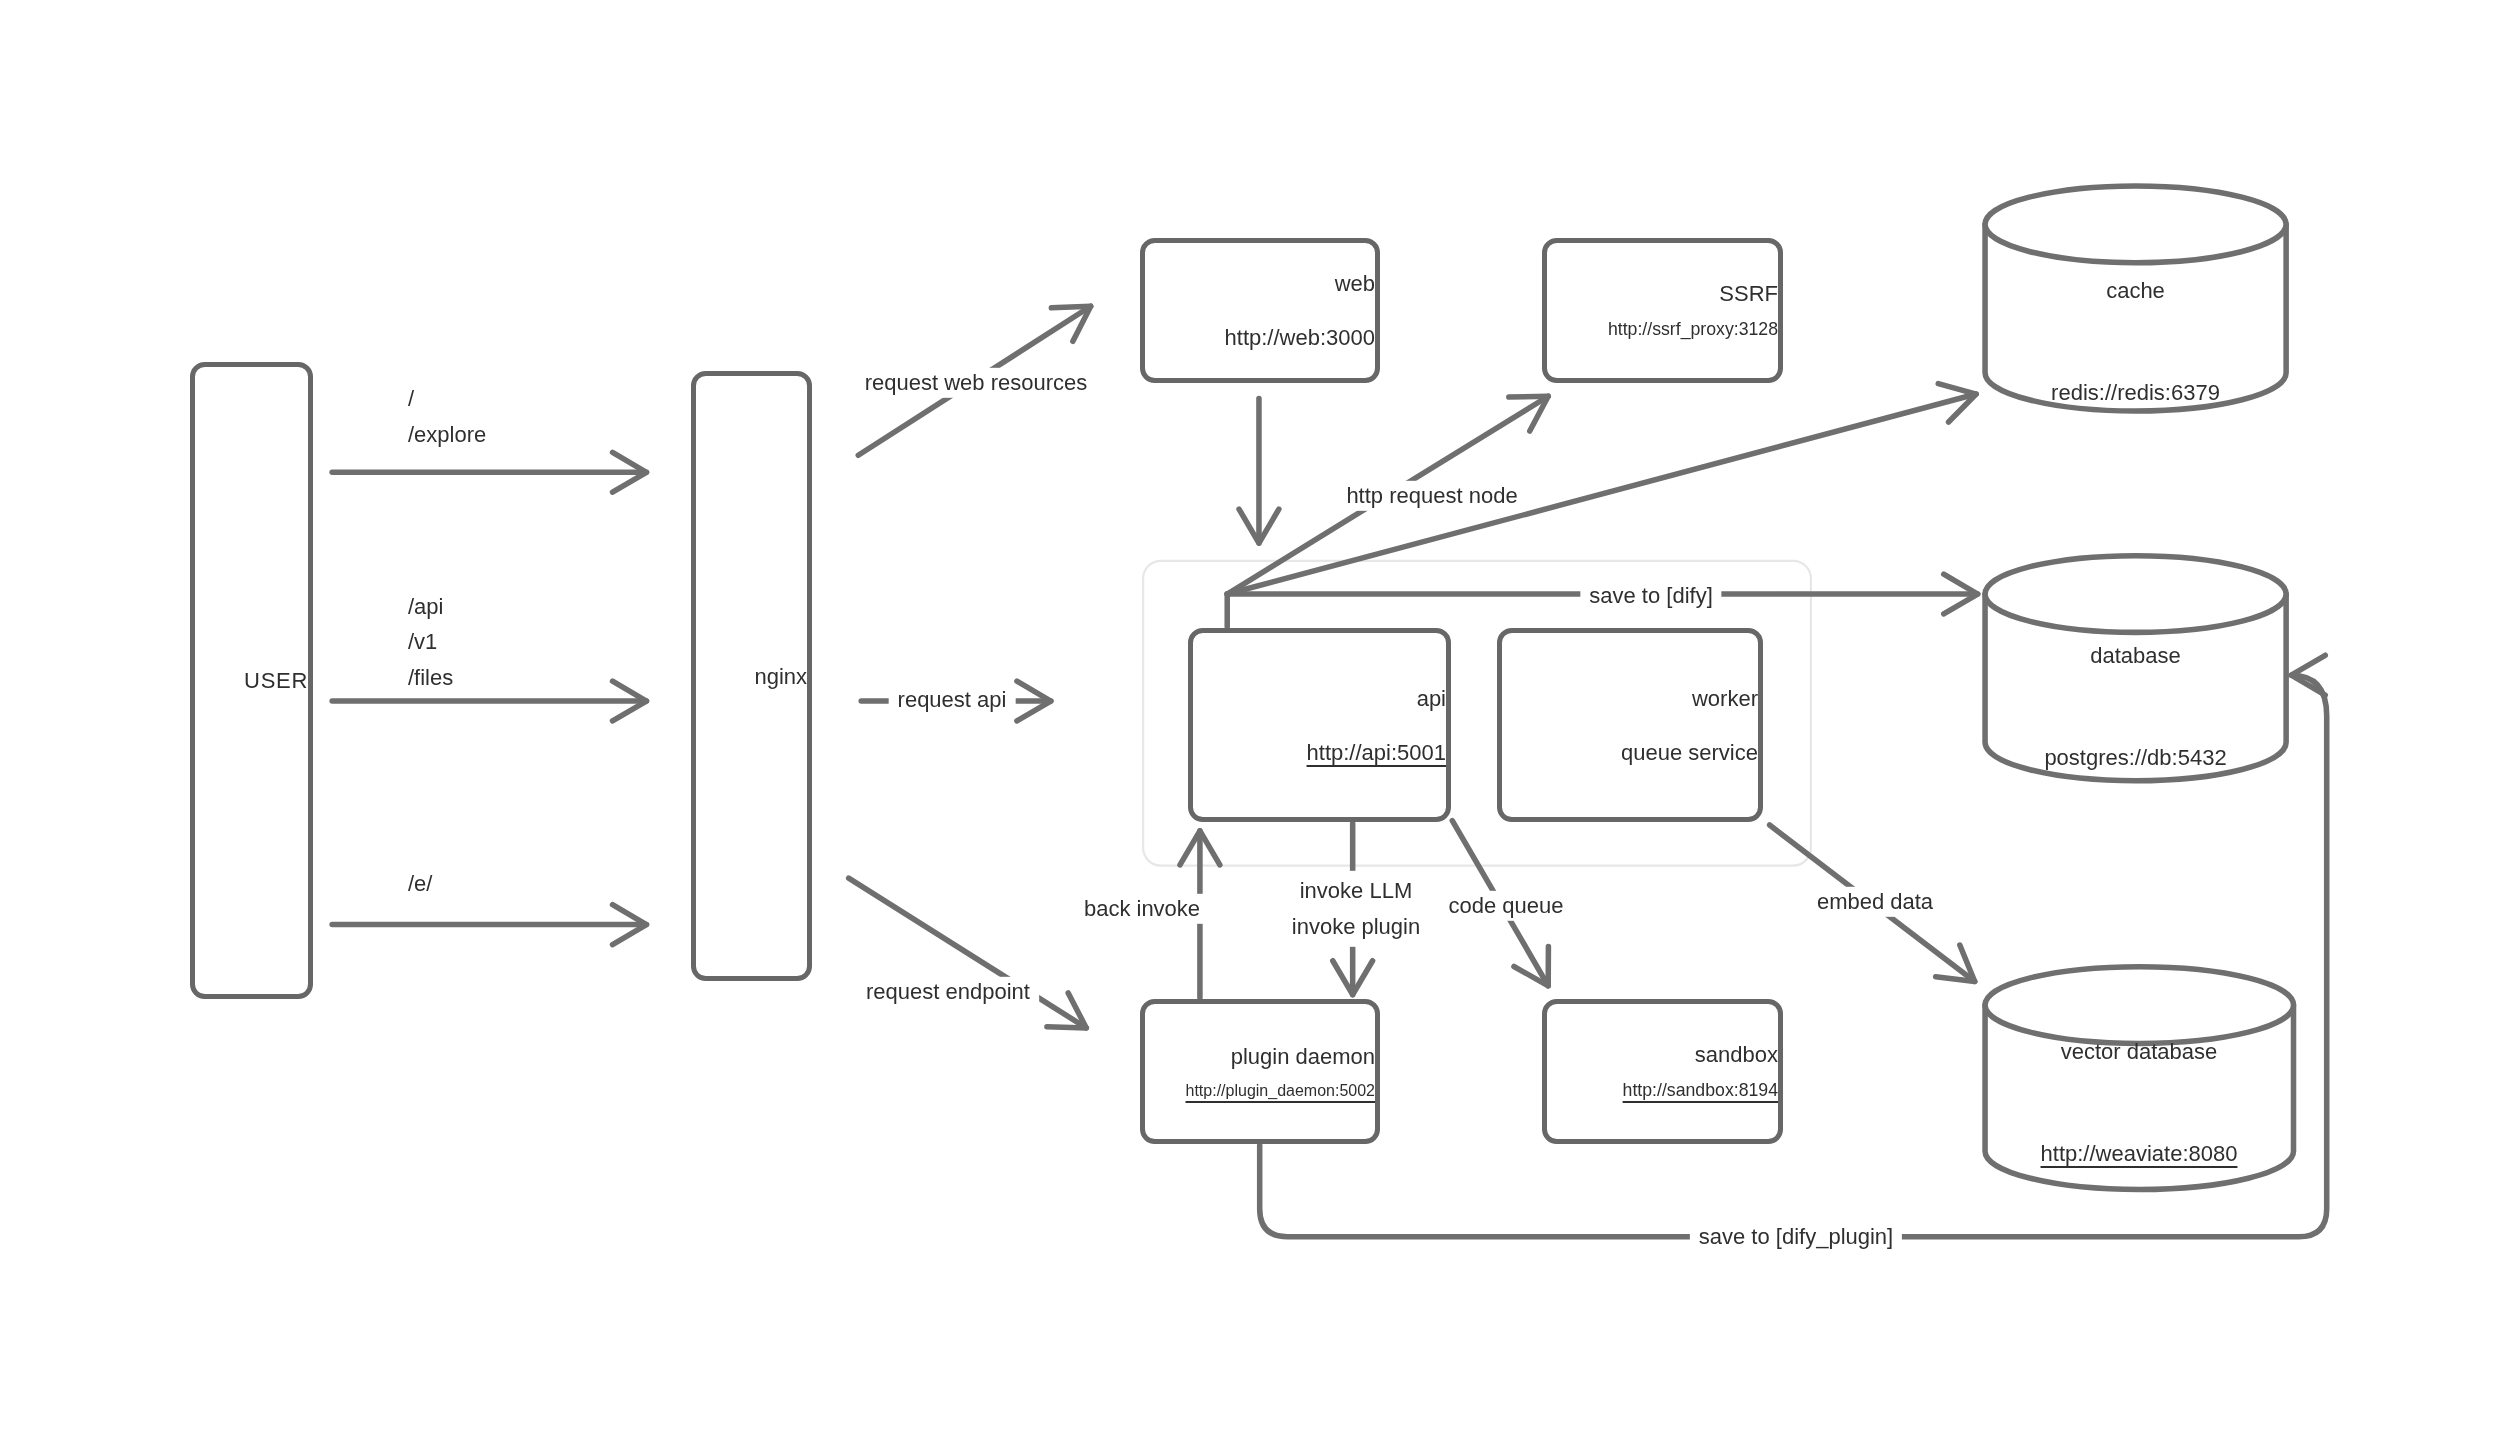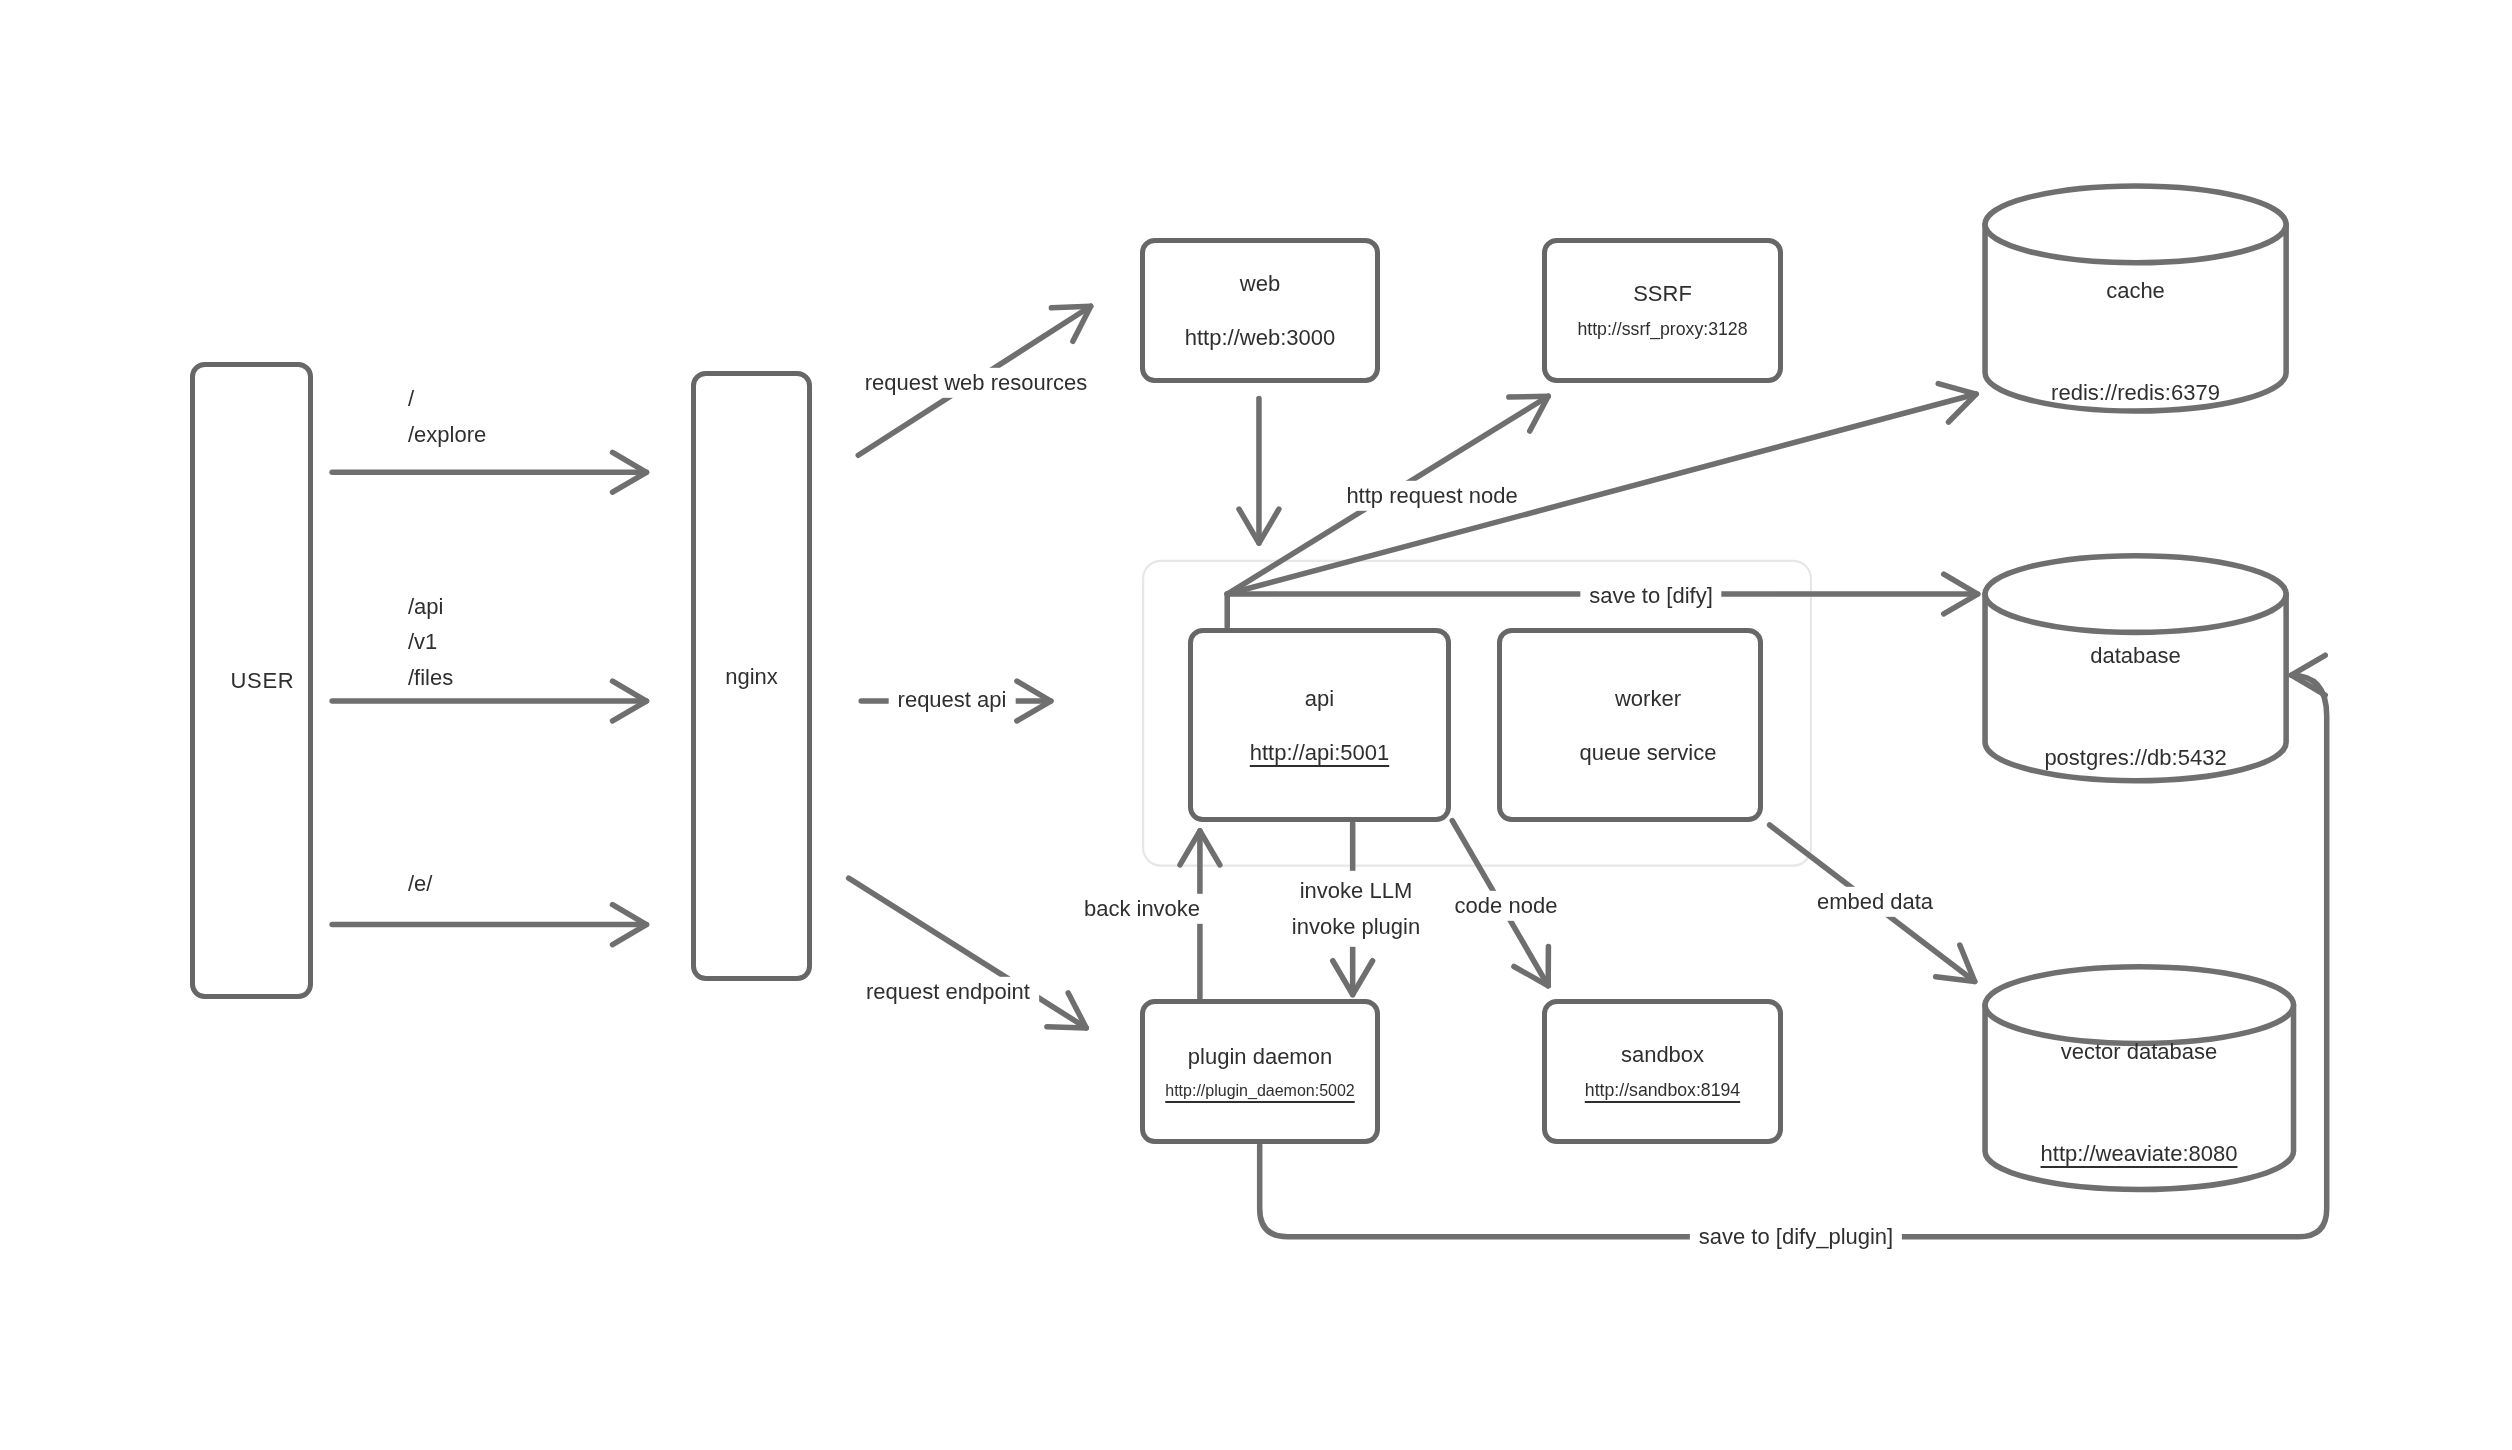--- a/index.html
+++ b/index.html
@@ -1,21 +1,21 @@
 <!DOCTYPE html>
 <html style="--line: #6f6f6f; --border: #676767; --text: #2f2f2f; --group_border: #e7e7e7;font-size:11.8px"><head>
 <meta charset="utf-8">
 <style>
   html,body{margin:0;padding:0;}
   body{width:2512px;height:1450px;background:#fff;font-family:"Liberation Sans",sans-serif;color:var(--text,#2f2f2f);position:relative;overflow:hidden;}
   svg#edges{position:absolute;left:0;top:0;}
   .edge{fill:none;stroke:var(--line,#6f6f6f);stroke-width:7.5;stroke-linecap:round;stroke-linejoin:round;}
   .cylfill{fill:#fff;}
   .group-rect{fill:none;stroke:var(--group_border,#e7e7e7);stroke-width:3;}
-  .node{position:absolute;box-sizing:border-box;border:5.2px solid var(--border,#676767);border-radius:14.8px;background:#fff;display:flex;flex-direction:column;align-items:center;justify-content:center;text-align:center;}
+  .node{position:absolute;box-sizing:border-box;border:5.2px solid var(--border,#676767);border-radius:14.8px;background:#fff;display:flex;flex-direction:column;align-items:flex-end;justify-content:center;text-align:center;}
   .title{font-size:22px;line-height:37px;}
   .subtitle{font-size:22px;line-height:37px;margin-top:17px;}
   .sub24{font-size:17.7px;line-height:34px;}
   .sub22{font-size:16px;line-height:31px;}
   .ul{text-decoration:underline;text-underline-offset:5.2px;text-decoration-thickness:1.5px;}
   .elabel{position:absolute;transform:translate(-50%,-50%);font-size:22px;white-space:nowrap;background:#fff;padding:2.2px 8.9px;text-align:center;}
   .plabel{position:absolute;transform:translateY(-50%);font-size:22px;white-space:nowrap;}
   .cyltext{position:absolute;display:flex;flex-direction:column;align-items:center;justify-content:center;text-align:center;gap:48px;}
 </style>
 </head>
@@ -122,16 +122,16 @@
 <div class="elabel" style="left:976px;top:383px;">request web resources</div>
 <div class="elabel" style="left:952px;top:700px;">request api</div>
 <div class="elabel" style="left:948px;top:952px;margin-top:40px;">request endpoint</div>
 <div class="elabel" style="left:1432px;top:496px;">http request node</div>
 <div class="elabel" style="left:1651px;top:596px;">save to [dify]</div>
 <div class="elabel" style="left:1142px;top:909px;">back invoke</div>
 <div class="elabel" style="left:1356px;top:909px;line-height:36px;">
   <div>invoke LLM</div>
   <div>invoke plugin</div>
 </div>
-<div class="elabel" style="left:1506px;top:906px;">code node</div>
+<div class="elabel" style="left:1506px;top:906px;">code queue</div>
 <div class="elabel" style="left:1875px;top:902px;">embed data</div>
 <div class="elabel" style="left:1796px;top:1237px;">save to [dify_plugin]</div>
 
 
 </body></html>

